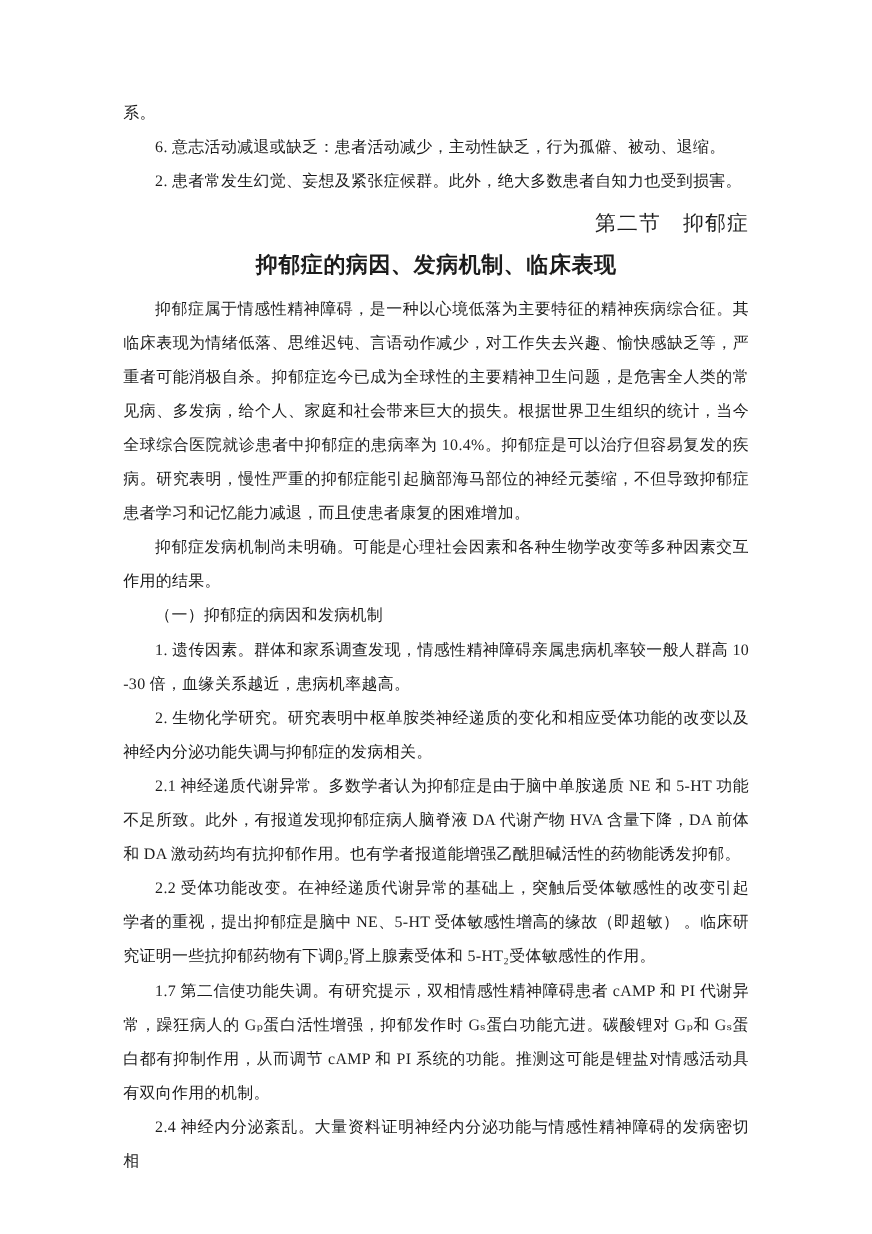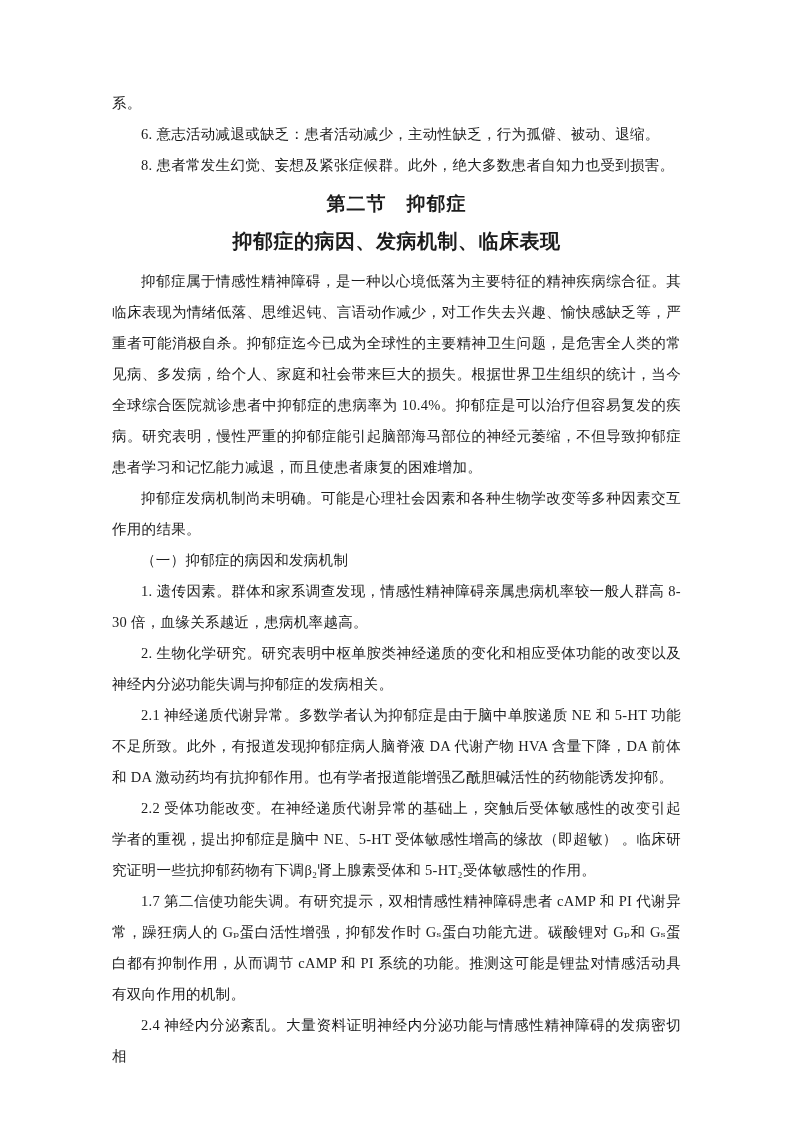--- a/index.html
+++ b/index.html
@@ -30,22 +30,22 @@
     text-justify: inter-ideograph;
     letter-spacing: 0.3px;
     word-break: break-all;
   }
   p.indent {
     text-indent: 2em;
   }
   h1.section-title {
     margin: 7px 0 7px 0;
     font-size: 19px;
-    font-weight: bold;
-    text-align: center;
+    font-weight: normal;
+    text-align: right;
     line-height: 31px;
     letter-spacing: 1px;
   }
   h2.subsection-title {
     margin: 5px 0 9px 0;
     font-size: 20px;
     font-weight: bold;
     text-align: center;
     line-height: 31px;
     letter-spacing: 0.5px;
@@ -54,33 +54,33 @@
 </head>
 <body>
 
 <div class="page">
   <div class="doc-content">
 
     <p class="body-line">系。</p>
 
     <p class="body-line indent">6. 意志活动减退或缺乏：患者活动减少，主动性缺乏，行为孤僻、被动、退缩。</p>
 
-    <p class="body-line indent">8. 患者常发生幻觉、妄想及紧张症候群。此外，绝大多数患者自知力也受到损害。</p>
+    <p class="body-line indent">2. 患者常发生幻觉、妄想及紧张症候群。此外，绝大多数患者自知力也受到损害。</p>
 
     <h1 class="section-title">第二节　抑郁症</h1>
 
     <h2 class="subsection-title">抑郁症的病因、发病机制、临床表现</h2>
 
     <p class="body-line indent">抑郁症属于情感性精神障碍，是一种以心境低落为主要特征的精神疾病综合征。其临床表现为情绪低落、思维迟钝、言语动作减少，对工作失去兴趣、愉快感缺乏等，严重者可能消极自杀。抑郁症迄今已成为全球性的主要精神卫生问题，是危害全人类的常见病、多发病，给个人、家庭和社会带来巨大的损失。根据世界卫生组织的统计，当今全球综合医院就诊患者中抑郁症的患病率为 10.4%。抑郁症是可以治疗但容易复发的疾病。研究表明，慢性严重的抑郁症能引起脑部海马部位的神经元萎缩，不但导致抑郁症患者学习和记忆能力减退，而且使患者康复的困难增加。</p>
 
     <p class="body-line indent">抑郁症发病机制尚未明确。可能是心理社会因素和各种生物学改变等多种因素交互作用的结果。</p>
 
     <p class="body-line indent">（一）抑郁症的病因和发病机制</p>
 
-    <p class="body-line indent">1. 遗传因素。群体和家系调查发现，情感性精神障碍亲属患病机率较一般人群高 8-30 倍，血缘关系越近，患病机率越高。</p>
+    <p class="body-line indent">1. 遗传因素。群体和家系调查发现，情感性精神障碍亲属患病机率较一般人群高 10-30 倍，血缘关系越近，患病机率越高。</p>
 
     <p class="body-line indent">2. 生物化学研究。研究表明中枢单胺类神经递质的变化和相应受体功能的改变以及神经内分泌功能失调与抑郁症的发病相关。</p>
 
     <p class="body-line indent">2.1 神经递质代谢异常。多数学者认为抑郁症是由于脑中单胺递质 NE 和 5-HT 功能不足所致。此外，有报道发现抑郁症病人脑脊液 DA 代谢产物 HVA 含量下降，DA 前体和 DA 激动药均有抗抑郁作用。也有学者报道能增强乙酰胆碱活性的药物能诱发抑郁。</p>
 
     <p class="body-line indent">2.2 受体功能改变。在神经递质代谢异常的基础上，突触后受体敏感性的改变引起学者的重视，提出抑郁症是脑中 NE、5-HT 受体敏感性增高的缘故（即超敏） 。临床研究证明一些抗抑郁药物有下调β₂肾上腺素受体和 5-HT₂受体敏感性的作用。</p>
 
     <p class="body-line indent">1.7 第二信使功能失调。有研究提示，双相情感性精神障碍患者 cAMP 和 PI 代谢异常，躁狂病人的 Gₚ蛋白活性增强，抑郁发作时 Gₛ蛋白功能亢进。碳酸锂对 Gₚ和 Gₛ蛋白都有抑制作用，从而调节 cAMP 和 PI 系统的功能。推测这可能是锂盐对情感活动具有双向作用的机制。</p>
 
     <p class="body-line indent">2.4 神经内分泌紊乱。大量资料证明神经内分泌功能与情感性精神障碍的发病密切相</p>

